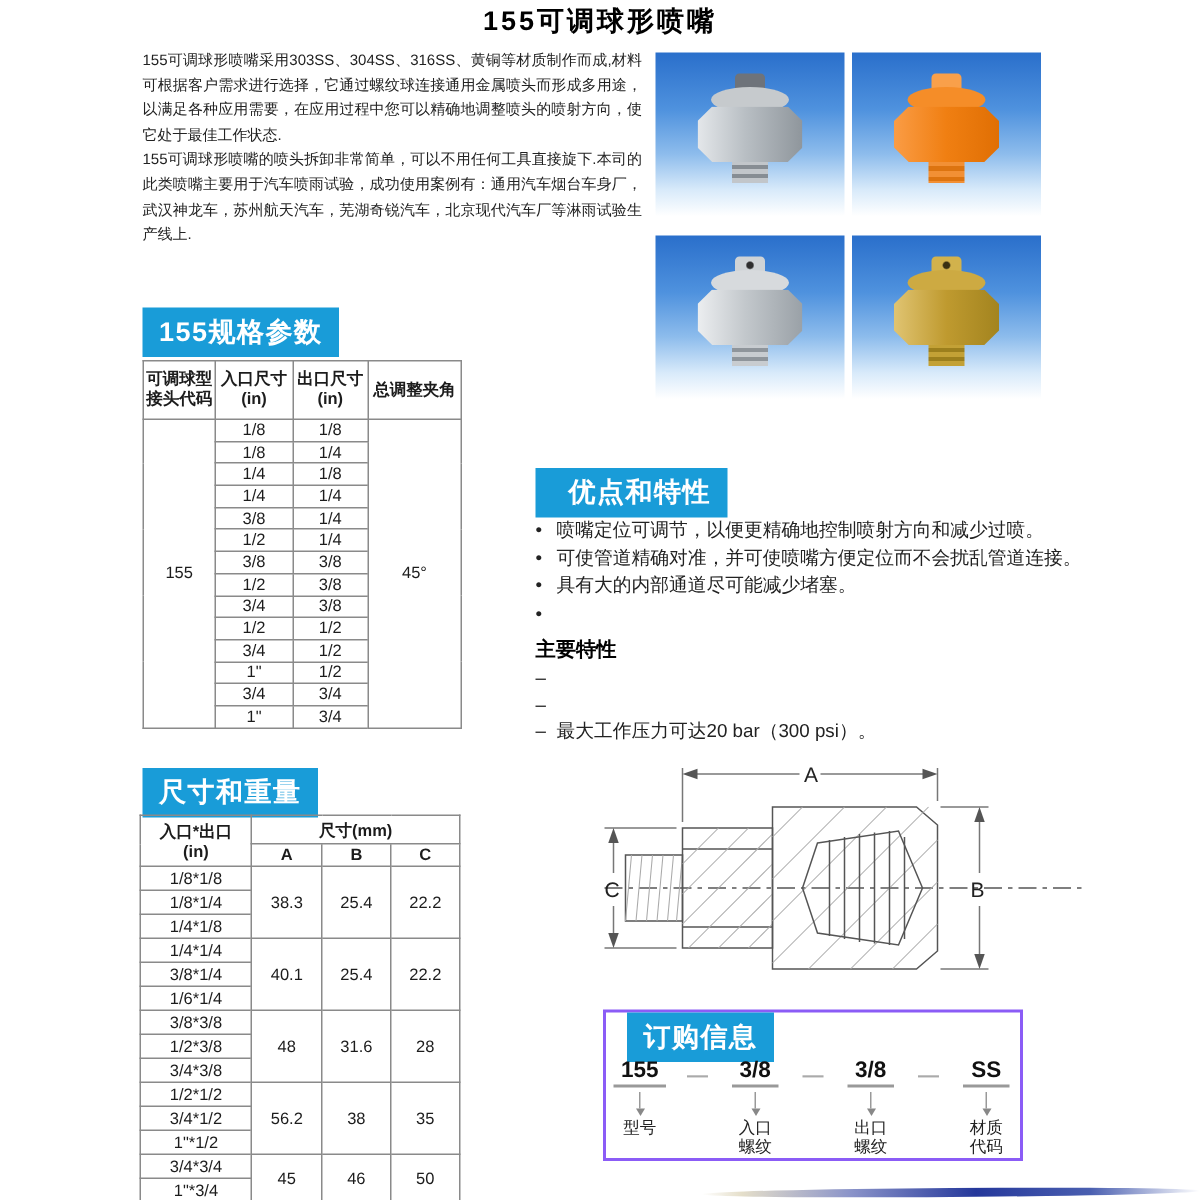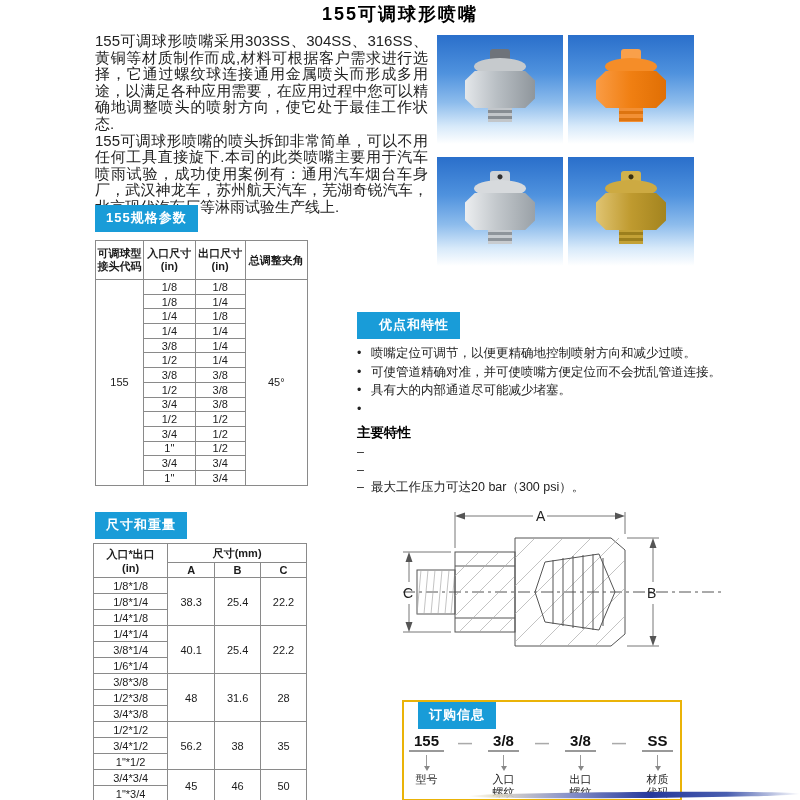--- a/index.html
+++ b/index.html
@@ -4,21 +4,21 @@
 <style>
   html,body{margin:0;padding:0;background:#fff;}
   .page{position:relative;width:800px;height:800px;background:#ffffff;overflow:hidden;
         font-family:"Liberation Sans","DejaVu Sans",sans-serif;color:#1c1c1c;}
   .abs{position:absolute;}
 
   
   .page-title{left:0;right:0;top:2px;text-align:center;font-size:18px;font-weight:bold;letter-spacing:2px;color:#000;}
 
   
-  .intro{left:95px;top:33px;width:333px;font-size:15px;line-height:16.6px;text-align:justify;color:#222;}
+  .intro{left:95px;top:33px;width:333px;font-size:10px;line-height:16.6px;text-align:justify;color:#222;}
   .intro p{margin:0;}
 
   
   .tile{position:absolute;width:126px;height:109px;overflow:hidden;
         background:linear-gradient(180deg,#2a6fcb 0%,#4f92de 35%,#8dbcec 62%,#d8eafa 84%,#ffffff 100%);}
   .nz{display:flex;flex-direction:column;align-items:center;padding-top:14px;}
   .nz div{flex:none;}
   .tip{width:20px;height:13px;border-radius:3px;}
   .dome{width:52px;height:17px;border-radius:50%;margin-top:-4px;}
   .bod{width:70px;height:37px;margin-top:-4px;clip-path:polygon(14% 0,86% 0,100% 26%,100% 74%,86% 100%,14% 100%,0 74%,0 26%);}
@@ -32,21 +32,21 @@
   .t3 .tip{background:radial-gradient(circle at 50% 45%,#2e2e2e 0 2px,#cfd3d6 3px);}
   .t3 .dome{background:#d7dadd;}
   .t3 .bod{background:linear-gradient(90deg,#eceef0,#c3c8cc 45%,#9aa1a7);}
   .t3 .stub{background:repeating-linear-gradient(180deg,#c8ccd0 0 3px,#8f959b 3px 6px);}
   .t4 .tip{background:radial-gradient(circle at 50% 45%,#3a3112 0 2px,#d2b24c 3px);}
   .t4 .dome{background:#cdaa42;}
   .t4 .bod{background:linear-gradient(90deg,#e0c472,#bf9a2f 50%,#a3841f);}
   .t4 .stub{background:repeating-linear-gradient(180deg,#c3a136 0 3px,#9c7f1d 3px 6px);}
 
   
-  .sec-label{position:absolute;background:#199cd8;color:#ffffff;font-size:13px;font-weight:bold;
+  .sec-label{position:absolute;background:#199cd8;color:#ffffff;font-size:18px;font-weight:bold;
              letter-spacing:1px;padding:4px 11px 5px 11px;}
 
   
   table{border-collapse:collapse;}
   th,td{border:1px solid #8a8a8a;text-align:center;font-size:11px;padding:0;color:#1c1c1c;}
   .spec-table{left:95px;top:240px;width:213px;padding-left:43px;}
   .spec-table th{height:38px;font-weight:bold;line-height:13px;}
   .spec-table td{height:13.7px;}
   .spec-table .c0{width:48px;} .spec-table .c1{width:52px;}
   .spec-table .c2{width:50px;} .spec-table .c3{width:63px;}
@@ -59,21 +59,21 @@
 
   
   .features{left:357px;top:344px;width:420px;font-size:12.5px;color:#222;}
   .feat-row{display:flex;line-height:18.5px;}
   .feat-row .mk{width:14px;flex:none;}
   .main-title{left:357px;top:424px;font-size:13.5px;font-weight:bold;color:#000;}
   .main-points{left:357px;top:444px;width:420px;font-size:12.5px;color:#222;}
   .main-points .feat-row{line-height:17.5px;}
 
   
-  .order-box{left:402px;top:700px;width:276px;height:97px;border:2px solid #eab308;background:#fff;}
+  .order-box{left:402px;top:673px;width:276px;height:97px;border:2px solid #8b5cf6;background:#fff;}
   .order-label{left:14px;top:0px;}
   .code-row{position:absolute;left:0;top:30px;width:100%;display:flex;justify-content:center;align-items:flex-start;gap:7px;}
   .code-part{display:flex;flex-direction:column;align-items:center;width:50px;}
   .code-val{font-size:15px;font-weight:bold;color:#111;border-bottom:2px solid #999;padding:0 5px 1px 5px;}
   .dash-sep{color:#aaa;font-size:14px;font-weight:bold;margin-top:3px;width:18px;text-align:center;flex:none;}
   .down-arrow{width:1px;height:11px;background:#999;margin-top:3px;}
   .arrow-head{width:0;height:0;border-left:3px solid transparent;border-right:3px solid transparent;border-top:5px solid #888;}
   .code-lbl{font-size:11px;line-height:13px;color:#222;margin-top:2px;text-align:center;}
 
   

